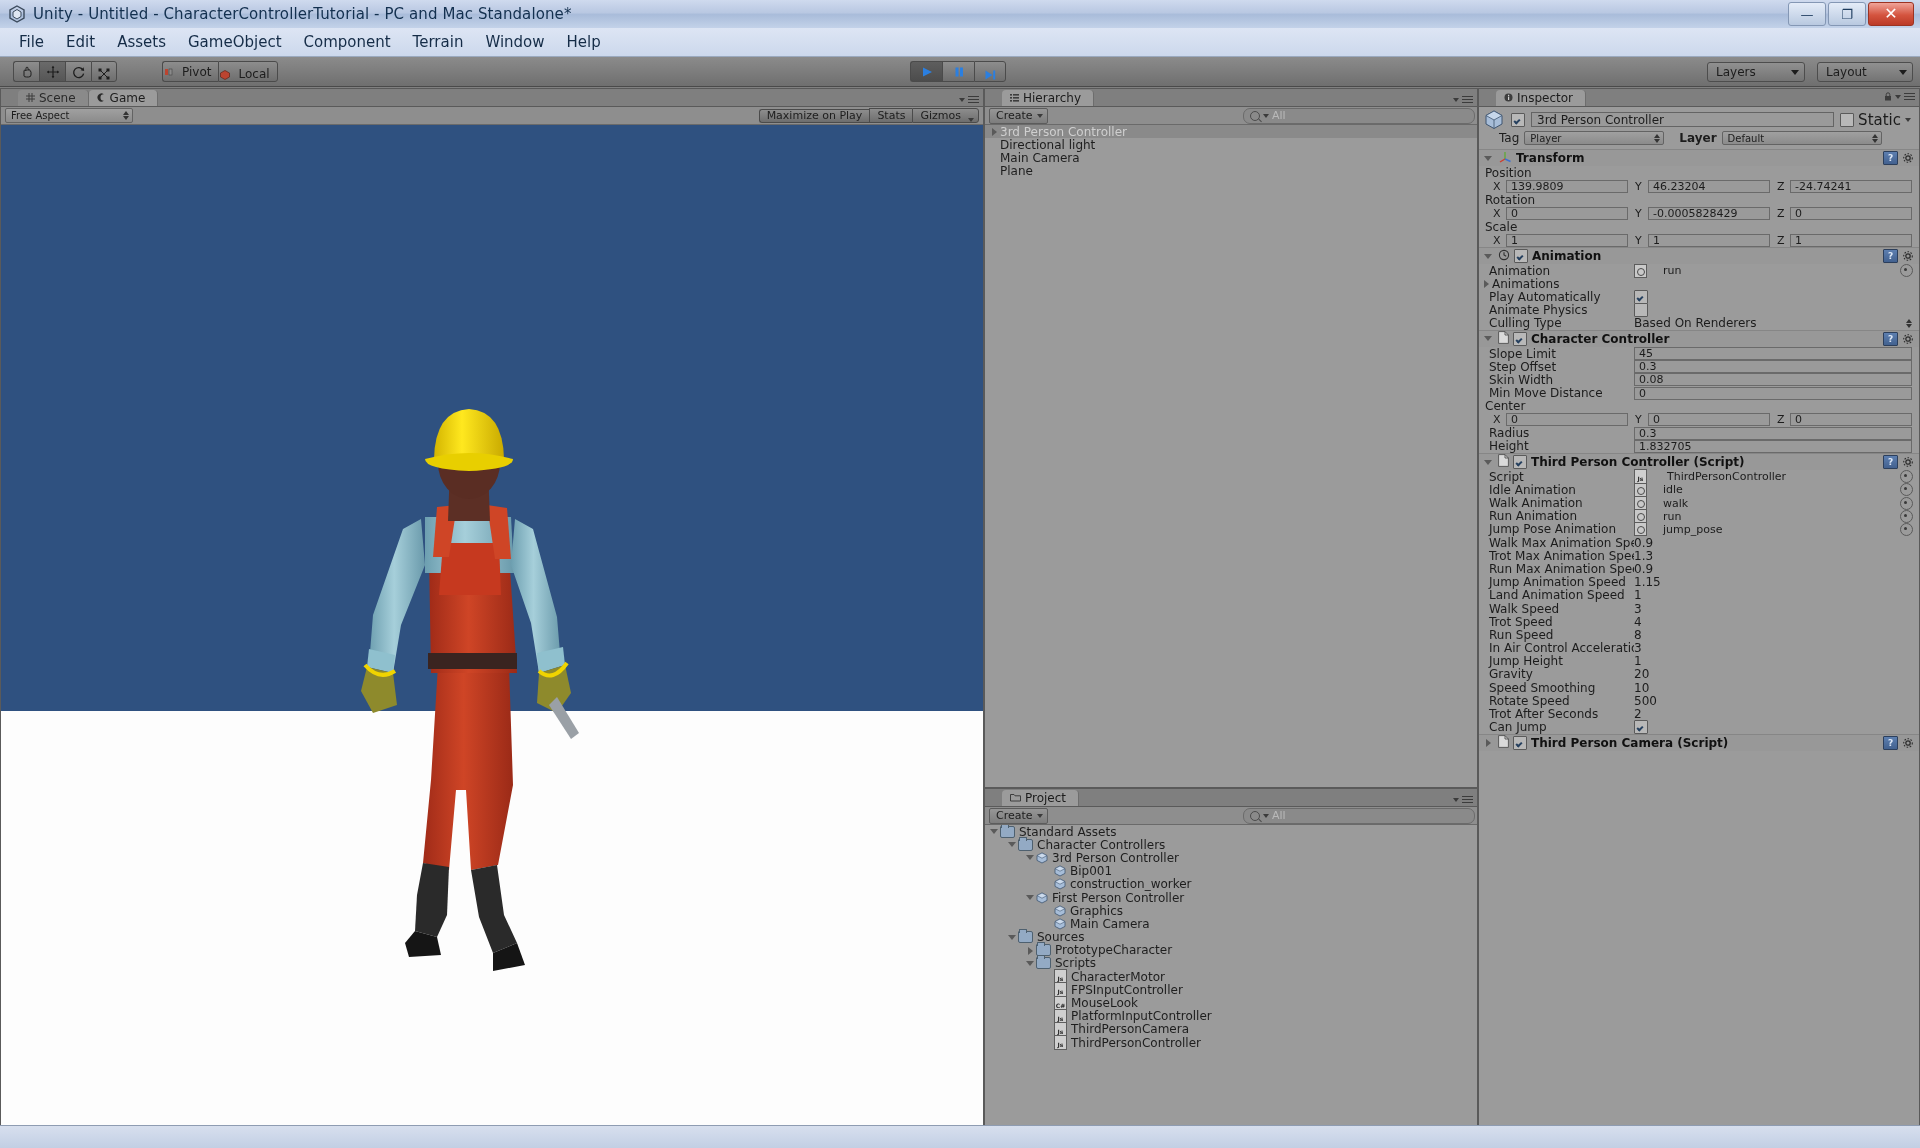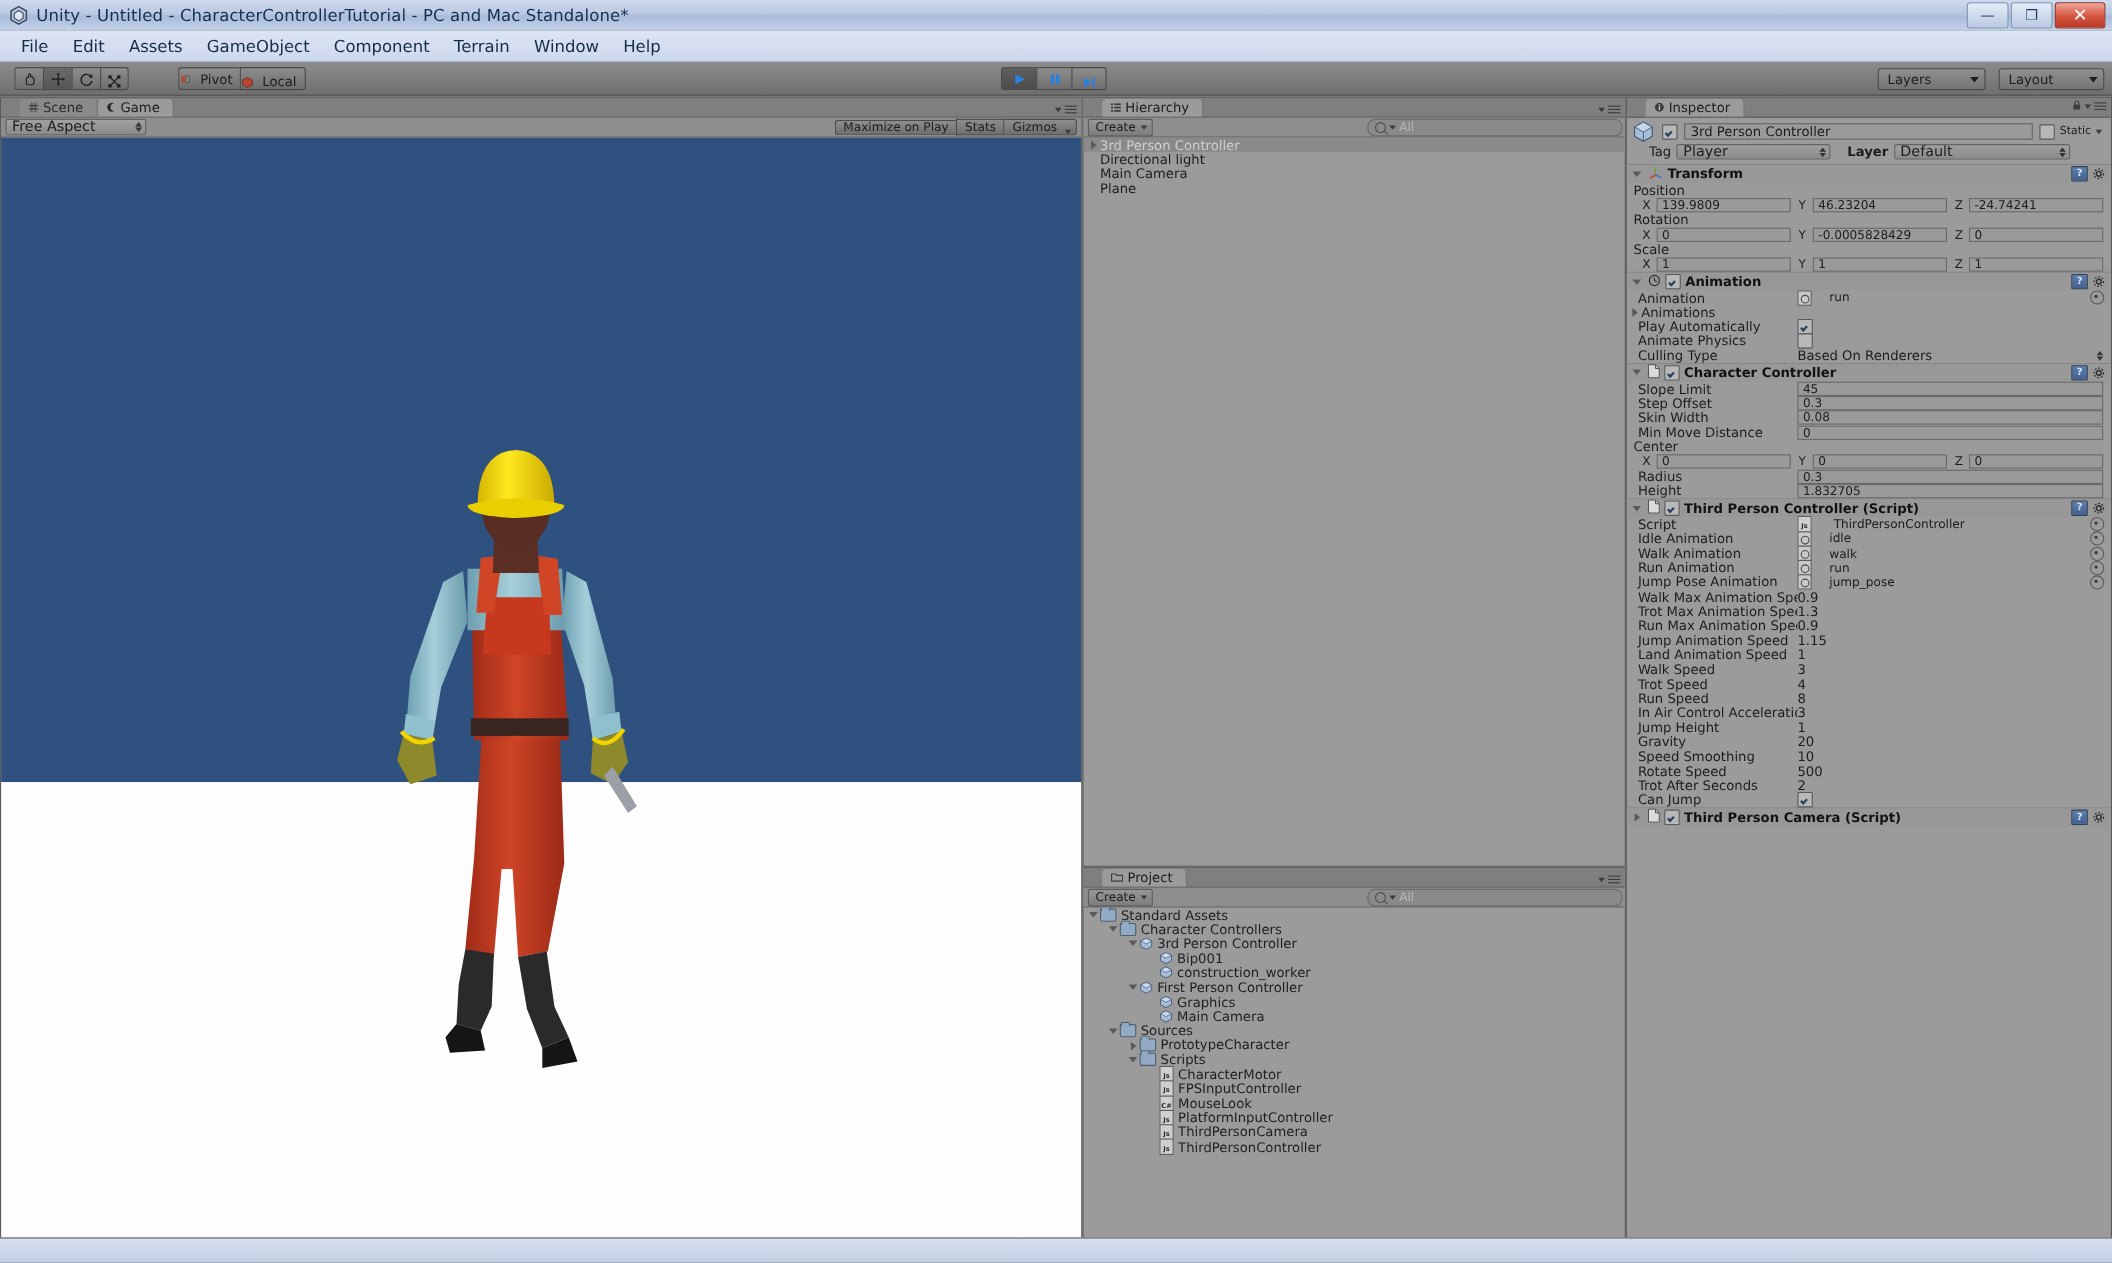--- a/index.html
+++ b/index.html
@@ -114,24 +114,24 @@
   .gameview{position:absolute;overflow:hidden;}
   .sky{position:absolute;left:0;top:0;right:0;background:#2f5180;}
   .ground{position:absolute;left:0;right:0;bottom:0;background:#fdfdfd;}
 
   
   .insp-head{height:22px;display:flex;align-items:center;gap:6px;padding:3px 4px 0 4px;box-sizing:border-box;}
   .gocube{width:22px;height:22px;flex:0 0 22px;}
   .chk{width:12px;height:12px;background:#b8b8b8;border:1px solid #5a5a5a;flex:0 0 12px;position:relative;border-radius:1px;}
   .chk.on:after{content:"";position:absolute;left:2px;top:5px;width:4px;height:2px;border-left:2px solid #26405f;border-bottom:2px solid #26405f;transform:rotate(-45deg);}
   .namefield{flex:1;height:15px;background:#9a9a9a;border:1px solid #646464;font-size:12px;color:#1c1c1c;display:flex;align-items:center;padding-left:5px;box-sizing:border-box;}
-  .staticbox{display:flex;align-items:center;gap:4px;font-size:10px;color:#1c1c1c;padding-right:4px;}
+  .staticbox{display:flex;align-items:center;gap:4px;font-size:15px;color:#1c1c1c;padding-right:4px;}
   .taglayer{height:16px;display:flex;align-items:center;gap:5px;padding:2px 4px 0 20px;box-sizing:border-box;font-size:12px;color:#1c1c1c;}
   .popup{height:14px;background:linear-gradient(to bottom,#a0a0a0,#8b8b8b);border:1px solid #636363;border-radius:2px;
-    font-size:13px;color:#1c1c1c;display:flex;align-items:center;justify-content:space-between;padding:0 3px 0 5px;box-sizing:border-box;}
+    font-size:10px;color:#1c1c1c;display:flex;align-items:center;justify-content:space-between;padding:0 3px 0 5px;box-sizing:border-box;}
   .updown{display:flex;flex-direction:column;gap:1px;}
   .updown i{width:0;height:0;border-left:3px solid transparent;border-right:3px solid transparent;}
   .updown i.u{border-bottom:4px solid #333;}
   .updown i.d{border-top:4px solid #333;}
 
   .comp{border-top:1px solid #868686;}
   .comp-head{height:16px;display:flex;align-items:center;gap:4px;padding-left:4px;font-size:12px;font-weight:bold;color:#111;background:#989898;}
   .comp-head .tri{flex:0 0 11px;}
   .help-ico{width:13px;height:12px;background:linear-gradient(to bottom,#5d7fb0,#42618f);border:1px solid #2c3f5c;border-radius:1px;color:#dbe6f5;font-size:9px;display:flex;align-items:center;justify-content:center;}
   .gear-ico{width:12px;height:12px;position:relative;}

